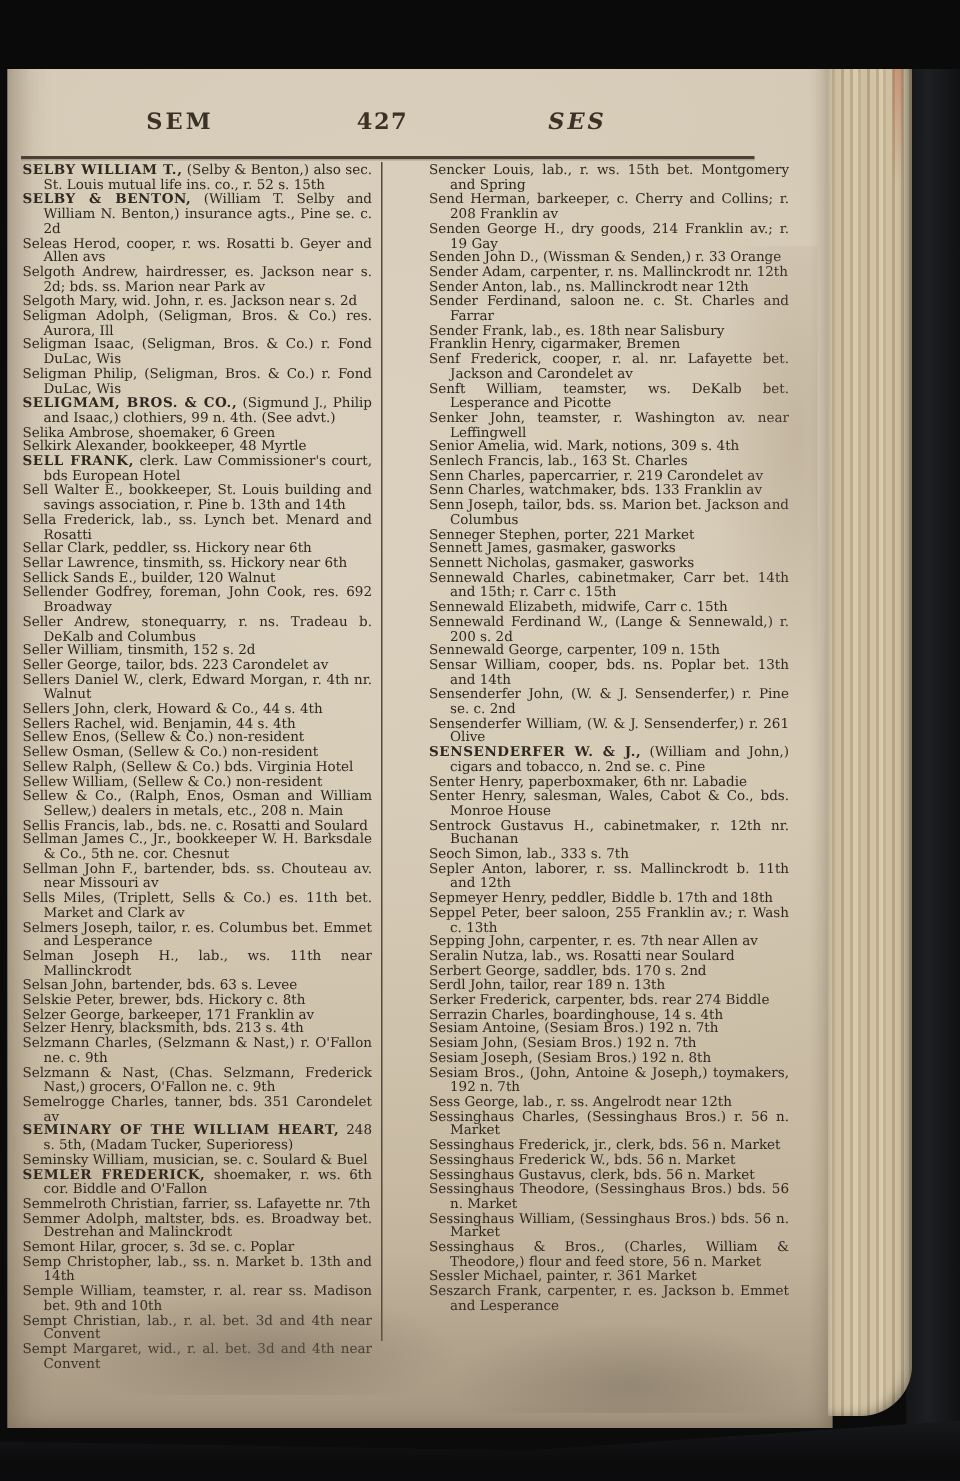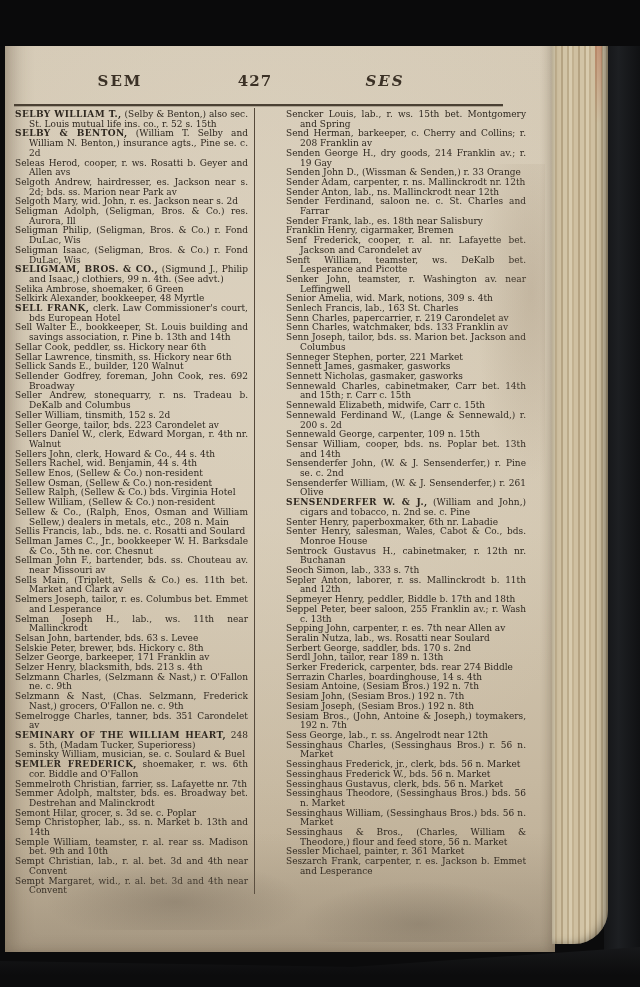--- a/index.html
+++ b/index.html
@@ -114,46 +114,47 @@
     <div class="divider"></div>
 
     <div class="cols">
       <div class="col left" id="col-left">
           <p class="entry"><span class="nm bold">SELBY WILLIAM T.,</span> (Selby &amp; Benton,) also sec. St. Louis mutual life ins. co., r. 52 s. 15th</p>
           <p class="entry"><span class="nm bold">SELBY &amp; BENTON,</span> (William T. Selby and William N. Benton,) insurance agts., Pine se. c. 2d</p>
           <p class="entry"><span class="nm">Seleas Herod,</span> cooper, r. ws. Rosatti b. Geyer and Allen avs</p>
           <p class="entry"><span class="nm">Selgoth Andrew,</span> hairdresser, es. Jackson near s. 2d; bds. ss. Marion near Park av</p>
           <p class="entry"><span class="nm">Selgoth Mary,</span> wid. John, r. es. Jackson near s. 2d</p>
           <p class="entry"><span class="nm">Seligman Adolph,</span> (Seligman, Bros. &amp; Co.) res. Aurora, Ill</p>
+          <p class="entry"><span class="nm">Seligman Isaac,</span> (Seligman, Bros. &amp; Co.) r. Fond DuLac, Wis</p>
           <p class="entry"><span class="nm">Seligman Philip,</span> (Seligman, Bros. &amp; Co.) r. Fond DuLac, Wis</p>
-          <p class="entry"><span class="nm">Seligman Isaac,</span> (Seligman, Bros. &amp; Co.) r. Fond DuLac, Wis</p>
           <p class="entry"><span class="nm bold">SELIGMAM, BROS. &amp; CO.,</span> (Sigmund J., Philip and Isaac,) clothiers, 99 n. 4th. (See advt.)</p>
           <p class="entry"><span class="nm">Selika Ambrose,</span> shoemaker, 6 Green</p>
           <p class="entry"><span class="nm">Selkirk Alexander,</span> bookkeeper, 48 Myrtle</p>
           <p class="entry"><span class="nm bold">SELL FRANK,</span> clerk. Law Commissioner's court, bds European Hotel</p>
           <p class="entry"><span class="nm">Sell Walter E.,</span> bookkeeper, St. Louis building and savings association, r. Pine b. 13th and 14th</p>
-          <p class="entry"><span class="nm">Sellar Cook,</span> peddler, ss. Hickory near 6th</p>
+          <p class="entry"><span class="nm">Sella Frederick,</span> lab., ss. Lynch bet. Menard and Rosatti</p>
+          <p class="entry"><span class="nm">Sellar Clark,</span> peddler, ss. Hickory near 6th</p>
           <p class="entry"><span class="nm">Sellar Lawrence,</span> tinsmith, ss. Hickory near 6th</p>
           <p class="entry"><span class="nm">Sellick Sands E.,</span> builder, 120 Walnut</p>
           <p class="entry"><span class="nm">Sellender Godfrey,</span> foreman, John Cook, res. 692 Broadway</p>
           <p class="entry"><span class="nm">Seller Andrew,</span> stonequarry, r. ns. Tradeau b. DeKalb and Columbus</p>
           <p class="entry"><span class="nm">Seller William,</span> tinsmith, 152 s. 2d</p>
           <p class="entry"><span class="nm">Seller George,</span> tailor, bds. 223 Carondelet av</p>
           <p class="entry"><span class="nm">Sellers Daniel W.,</span> clerk, Edward Morgan, r. 4th nr. Walnut</p>
           <p class="entry"><span class="nm">Sellers John,</span> clerk, Howard &amp; Co., 44 s. 4th</p>
           <p class="entry"><span class="nm">Sellers Rachel,</span> wid. Benjamin, 44 s. 4th</p>
           <p class="entry"><span class="nm">Sellew Enos,</span> (Sellew &amp; Co.) non-resident</p>
           <p class="entry"><span class="nm">Sellew Osman,</span> (Sellew &amp; Co.) non-resident</p>
           <p class="entry"><span class="nm">Sellew Ralph,</span> (Sellew &amp; Co.) bds. Virginia Hotel</p>
           <p class="entry"><span class="nm">Sellew William,</span> (Sellew &amp; Co.) non-resident</p>
           <p class="entry"><span class="nm">Sellew &amp; Co.,</span> (Ralph, Enos, Osman and William Sellew,) dealers in metals, etc., 208 n. Main</p>
           <p class="entry"><span class="nm">Sellis Francis,</span> lab., bds. ne. c. Rosatti and Soulard</p>
           <p class="entry"><span class="nm">Sellman James C., Jr.,</span> bookkeeper W. H. Barksdale &amp; Co., 5th ne. cor. Chesnut</p>
           <p class="entry"><span class="nm">Sellman John F.,</span> bartender, bds. ss. Chouteau av. near Missouri av</p>
-          <p class="entry"><span class="nm">Sells Main,</span> (Triplett, Sells &amp; Co.) es. 11th bet. Market and Clark av</p>
+          <p class="entry"><span class="nm">Sells Miles,</span> (Triplett, Sells &amp; Co.) es. 11th bet. Market and Clark av</p>
           <p class="entry"><span class="nm">Selmers Joseph,</span> tailor, r. es. Columbus bet. Emmet and Lesperance</p>
           <p class="entry"><span class="nm">Selman Joseph H.,</span> lab., ws. 11th near Mallinckrodt</p>
           <p class="entry"><span class="nm">Selsan John,</span> bartender, bds. 63 s. Levee</p>
           <p class="entry"><span class="nm">Selskie Peter,</span> brewer, bds. Hickory c. 8th</p>
           <p class="entry"><span class="nm">Selzer George,</span> barkeeper, 171 Franklin av</p>
           <p class="entry"><span class="nm">Selzer Henry,</span> blacksmith, bds. 213 s. 4th</p>
           <p class="entry"><span class="nm">Selzmann Charles,</span> (Selzmann &amp; Nast,) r. O'Fallon ne. c. 9th</p>
           <p class="entry"><span class="nm">Selzmann &amp; Nast,</span> (Chas. Selzmann, Frederick Nast,) grocers, O'Fallon ne. c. 9th</p>
           <p class="entry"><span class="nm">Semelrogge Charles,</span> tanner, bds. 351 Carondelet av</p>
           <p class="entry"><span class="nm bold">SEMINARY OF THE WILLIAM HEART,</span> 248 s. 5th, (Madam Tucker, Superioress)</p>

